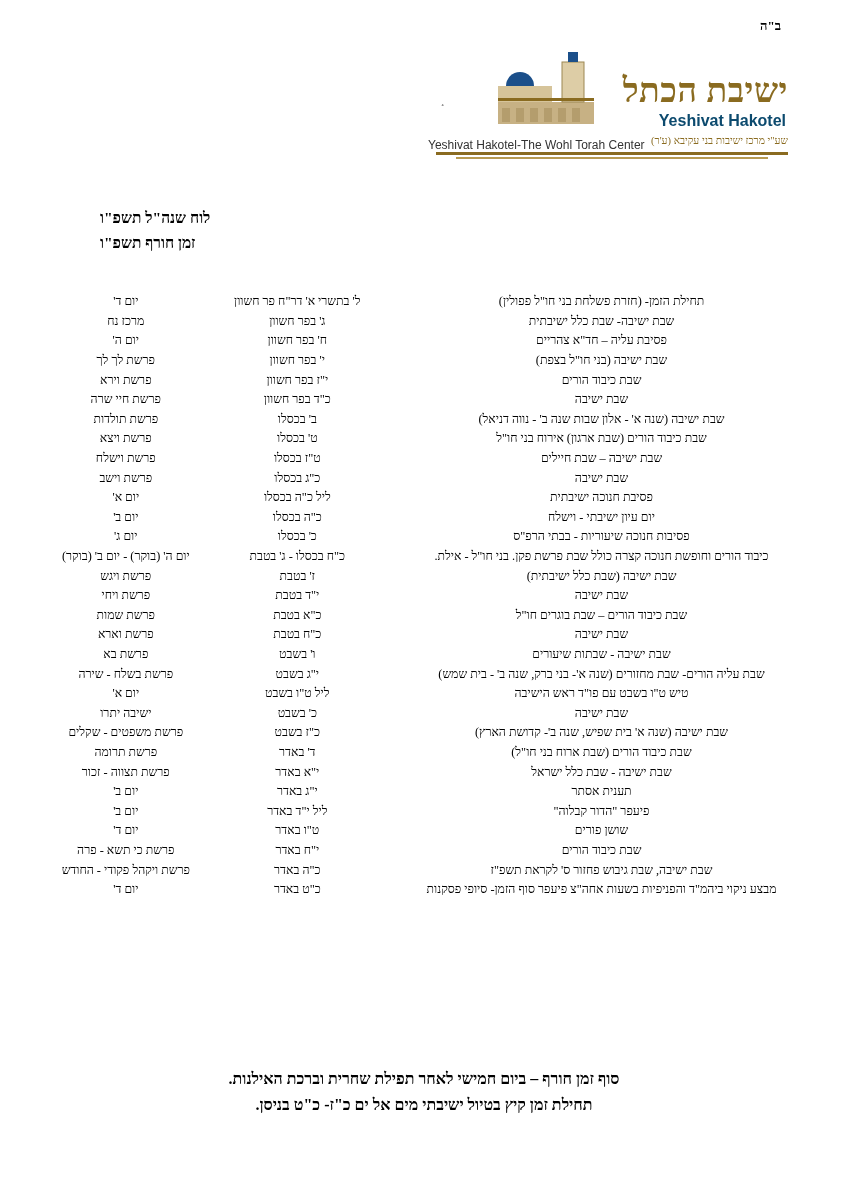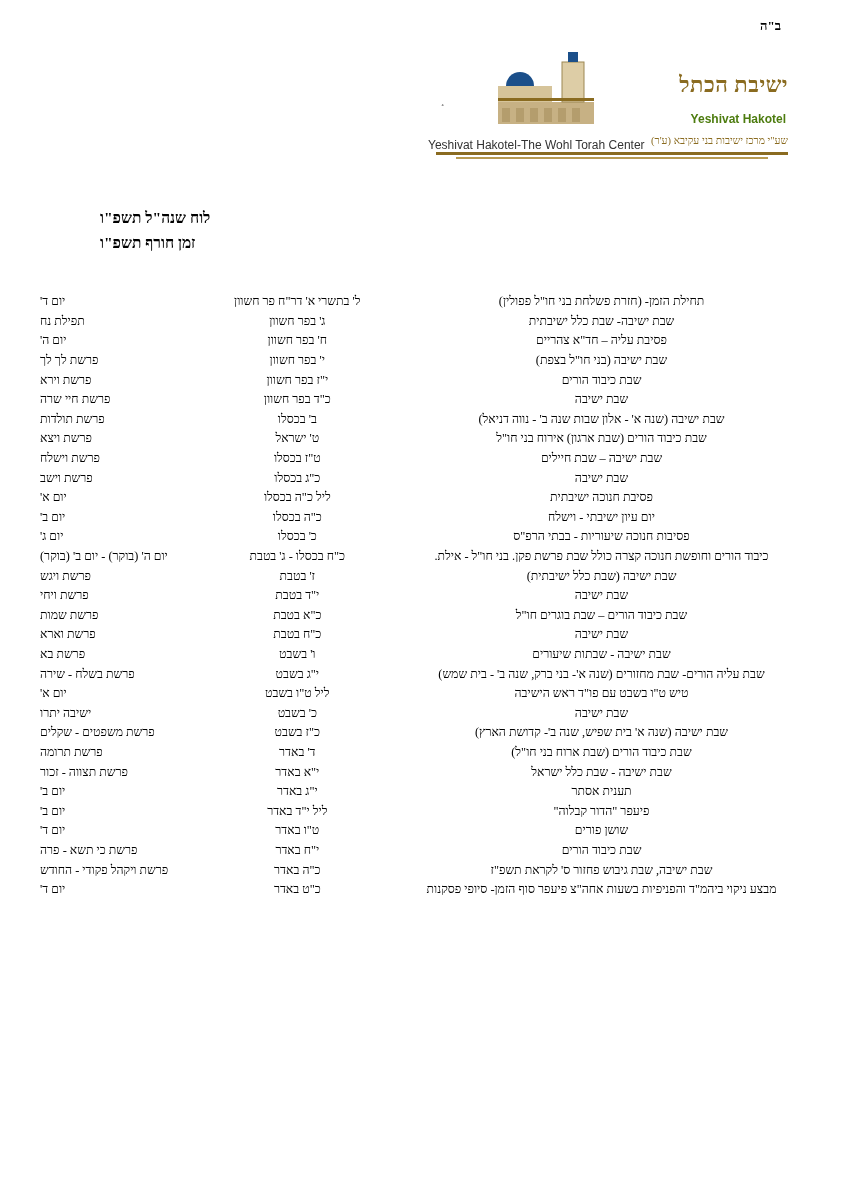--- a/index.html
+++ b/index.html
@@ -47,33 +47,33 @@
     top: 4px;
     right: 180px;
     width: 172px;
     height: 118px;
   }
 
   .heb-title {
     position: absolute;
     right: 0;
     top: 60px;
-    font-size: 22px;
+    font-size: 34px;
     font-weight: bold;
     color: #8a6b20;
     font-family: "Liberation Serif", serif;
     letter-spacing: 0.5px;
   }
   .eng-title {
     position: absolute;
     right: 2px;
     top: 100px;
-    font-size: 12px;
-    font-weight: bold;
-    color: #4d7c0f;
+    font-size: 16px;
+    font-weight: bold;
+    color: #0c4a6e;
     font-family: "Liberation Sans", sans-serif;
     direction: ltr;
     text-align: right;
     width: 175px;
   }
   .sub-heb {
     position: absolute;
     right: 0;
     top: 123px;
     font-size: 10.5px;
@@ -133,21 +133,21 @@
   }
   .schedule td {
     font-size: 12.3px;
     line-height: 13px;
     padding: 3.3px 0;
     vertical-align: top;
     white-space: nowrap;
   }
   .col-parsha {
     width: 175px;
-    text-align: left;
+    text-align: center;
   }
   .col-date {
     width: 175px;
     text-align: center;
   }
   .col-desc {
     width: 418px;
     text-align: center;
     padding-left: 12px !important;
     white-space: normal;
@@ -222,21 +222,21 @@
   <table class="schedule">
     <tbody id="schedule-body">
         <tr>
           <td class="col-desc">תחילת הזמן- (חזרת פשלחת בני חו"ל פפולין)</td>
           <td class="col-date">ל' בתשרי א' דר"ח פר חשוון</td>
           <td class="col-parsha">יום ד'</td>
         </tr>
         <tr>
           <td class="col-desc">שבת ישיבה- שבת כלל ישיבתית</td>
           <td class="col-date">ג' בפר חשוון</td>
-          <td class="col-parsha">תפילת נח</td>
+          <td class="col-parsha">מרכז נח</td>
         </tr>
         <tr>
           <td class="col-desc">פסיבת עליה – חד"א צהריים</td>
           <td class="col-date">ח' בפר חשוון</td>
           <td class="col-parsha">יום ה'</td>
         </tr>
         <tr>
           <td class="col-desc">שבת ישיבה (בני חו"ל בצפת)</td>
           <td class="col-date">י' בפר חשוון</td>
           <td class="col-parsha">פרשת לך לך</td>
@@ -251,21 +251,21 @@
           <td class="col-date">כ"ד בפר חשוון</td>
           <td class="col-parsha">פרשת חיי שרה</td>
         </tr>
         <tr>
           <td class="col-desc">שבת ישיבה (שנה א' - אלון שבות שנה ב' - נווה דניאל)</td>
           <td class="col-date">ב' בכסלו</td>
           <td class="col-parsha">פרשת תולדות</td>
         </tr>
         <tr>
           <td class="col-desc">שבת כיבוד הורים (שבת ארגון) אירוח בני חו"ל</td>
-          <td class="col-date">ט' ישראל</td>
+          <td class="col-date">ט' בכסלו</td>
           <td class="col-parsha">פרשת ויצא</td>
         </tr>
         <tr>
           <td class="col-desc">שבת ישיבה – שבת חיילים</td>
           <td class="col-date">ט"ז בכסלו</td>
           <td class="col-parsha">פרשת וישלח</td>
         </tr>
         <tr>
           <td class="col-desc">שבת ישיבה</td>
           <td class="col-date">כ"ג בכסלו</td>
@@ -372,14 +372,18 @@
           <td class="col-parsha">פרשת ויקהל פקודי - החודש</td>
         </tr>
         <tr>
           <td class="col-desc">מבצע ניקוי ביהמ"ד והפניפיות בשעות אחה"צ פיעפר סוף הזמן- סיופי פסקנות</td>
           <td class="col-date">כ"ט באדר</td>
           <td class="col-parsha">יום ד'</td>
         </tr>
       </tbody>
   </table>
 
+  <div class="footer">
+    <div class="f-line">סוף זמן חורף – ביום חמישי לאחר תפילת שחרית וברכת האילנות.</div>
+    <div class="f-line">תחילת זמן קיץ בטיול ישיבתי מים אל ים כ"ז- כ"ט בניסן.</div>
+  </div>
 
 </div>
 
 </body></html>

